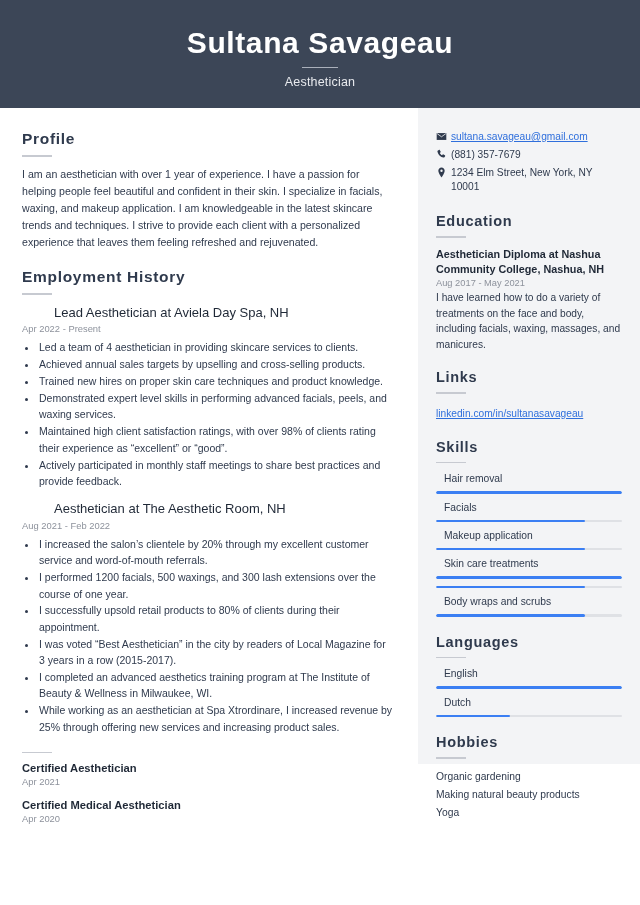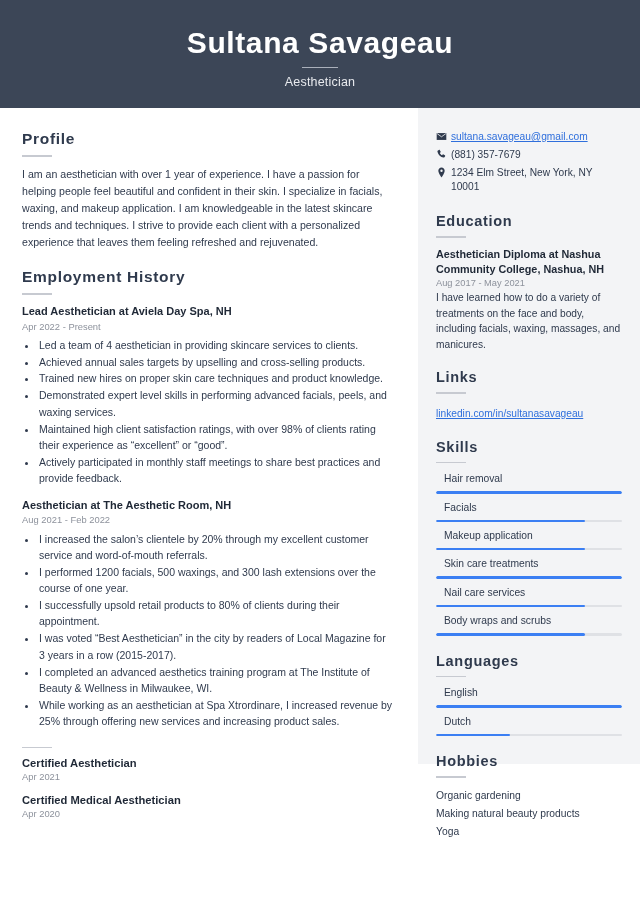--- a/index.html
+++ b/index.html
@@ -86,23 +86,24 @@
   
   .para {
     color: #2f3a4d;
     font-size: 10.6px;
     line-height: 1.62;
     text-align: left;
   }
   .block { margin-bottom: 2px; }
   .job-title {
     color: #1f2836;
-    font-size: 11px;
-    font-weight: 700;
+    font-size: 13px;
+    font-weight: 400;
     line-height: 1.35;
+    margin-left: 32px;
   }
   .job-date {
     color: #8d929c;
     font-size: 9.4px;
     line-height: 1.5;
     margin-top: 1px;
   }
   ul.bullets {
     margin: 3px 0 0 15px;
     padding: 0;
@@ -345,21 +346,20 @@
                 <div class="bar-fill" style="width: 80%;"></div>
               </div>
             </div>
             <div class="bar-item">
               <div class="bar-label">Skin care treatments</div>
               <div class="bar-track">
                 <div class="bar-fill" style="width: 100%;"></div>
               </div>
             </div>
             <div class="bar-item">
-              <div class="bar-label">Nail care services</div>
               <div class="bar-track">
                 <div class="bar-fill" style="width: 80%;"></div>
               </div>
             </div>
             <div class="bar-item">
               <div class="bar-label">Body wraps and scrubs</div>
               <div class="bar-track">
                 <div class="bar-fill" style="width: 80%;"></div>
               </div>
             </div>

